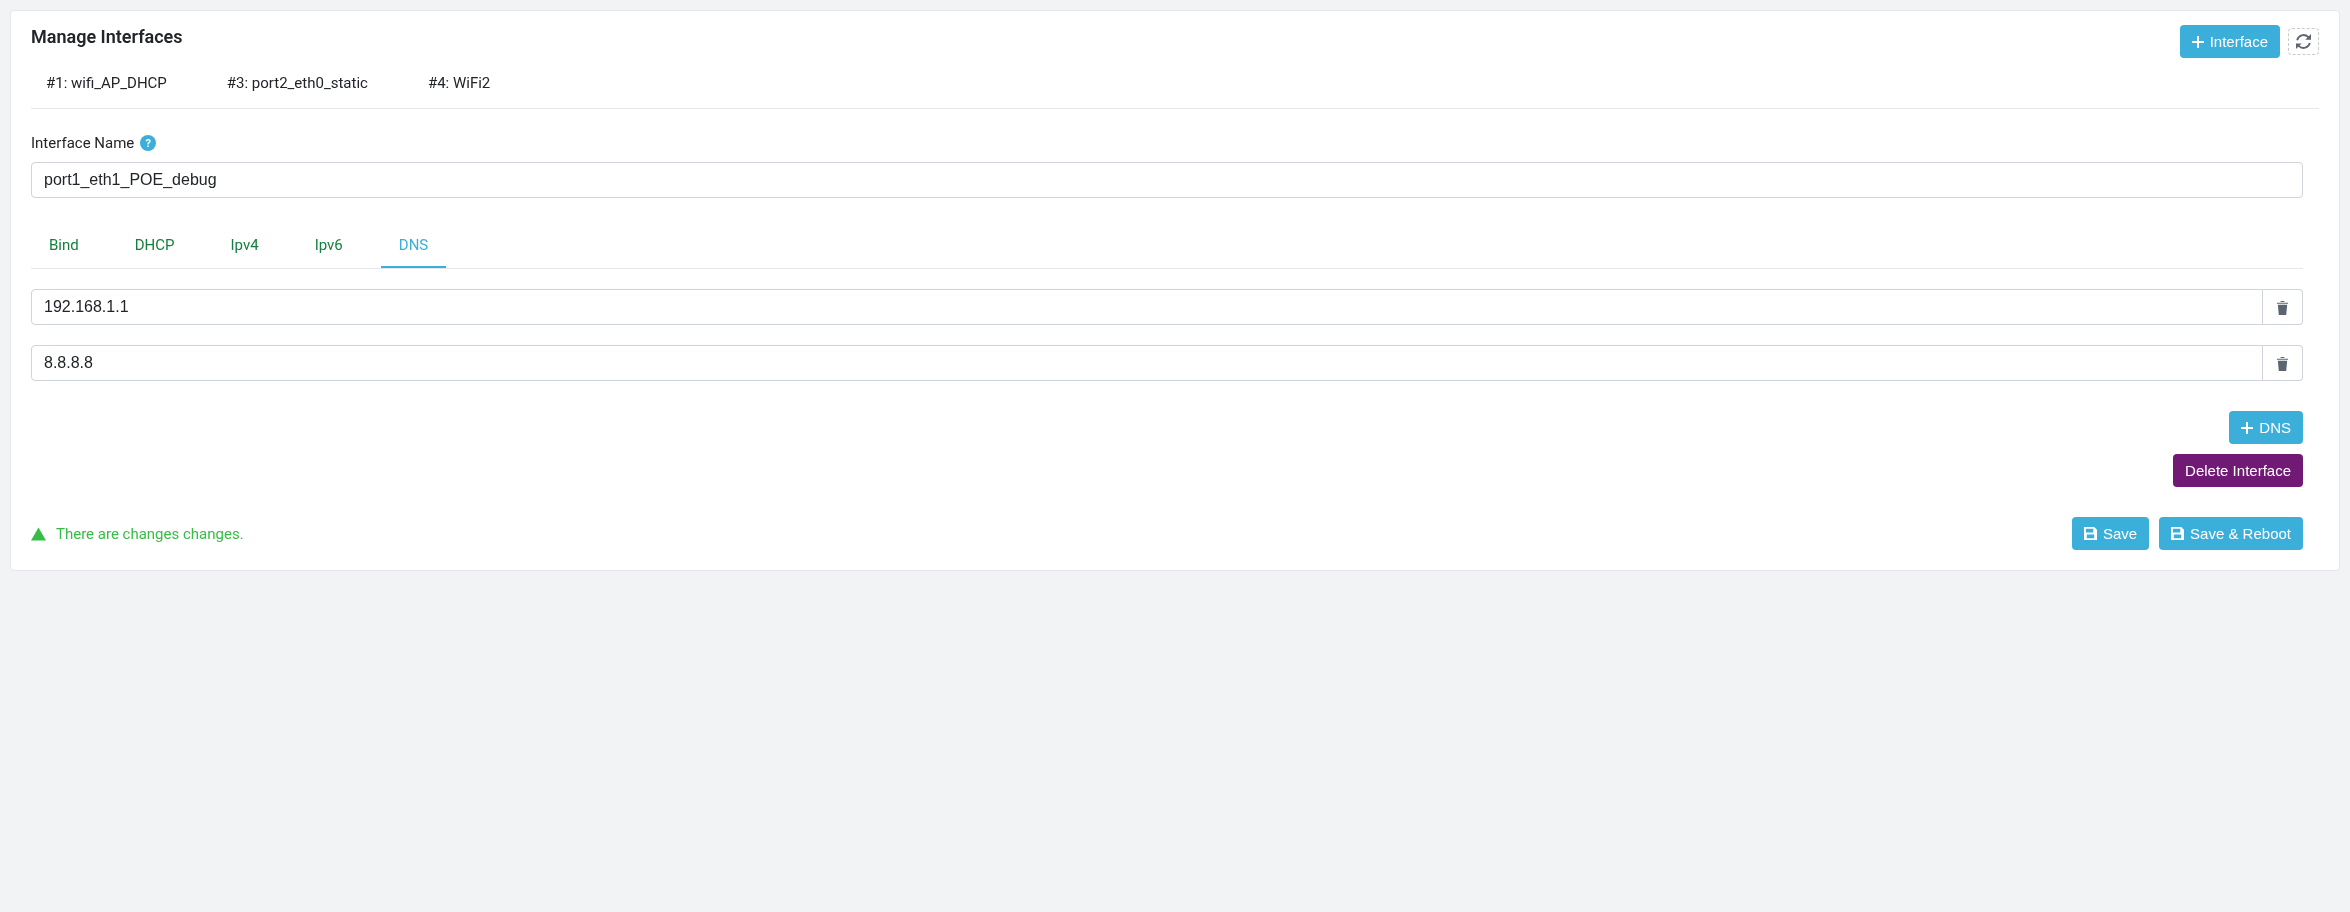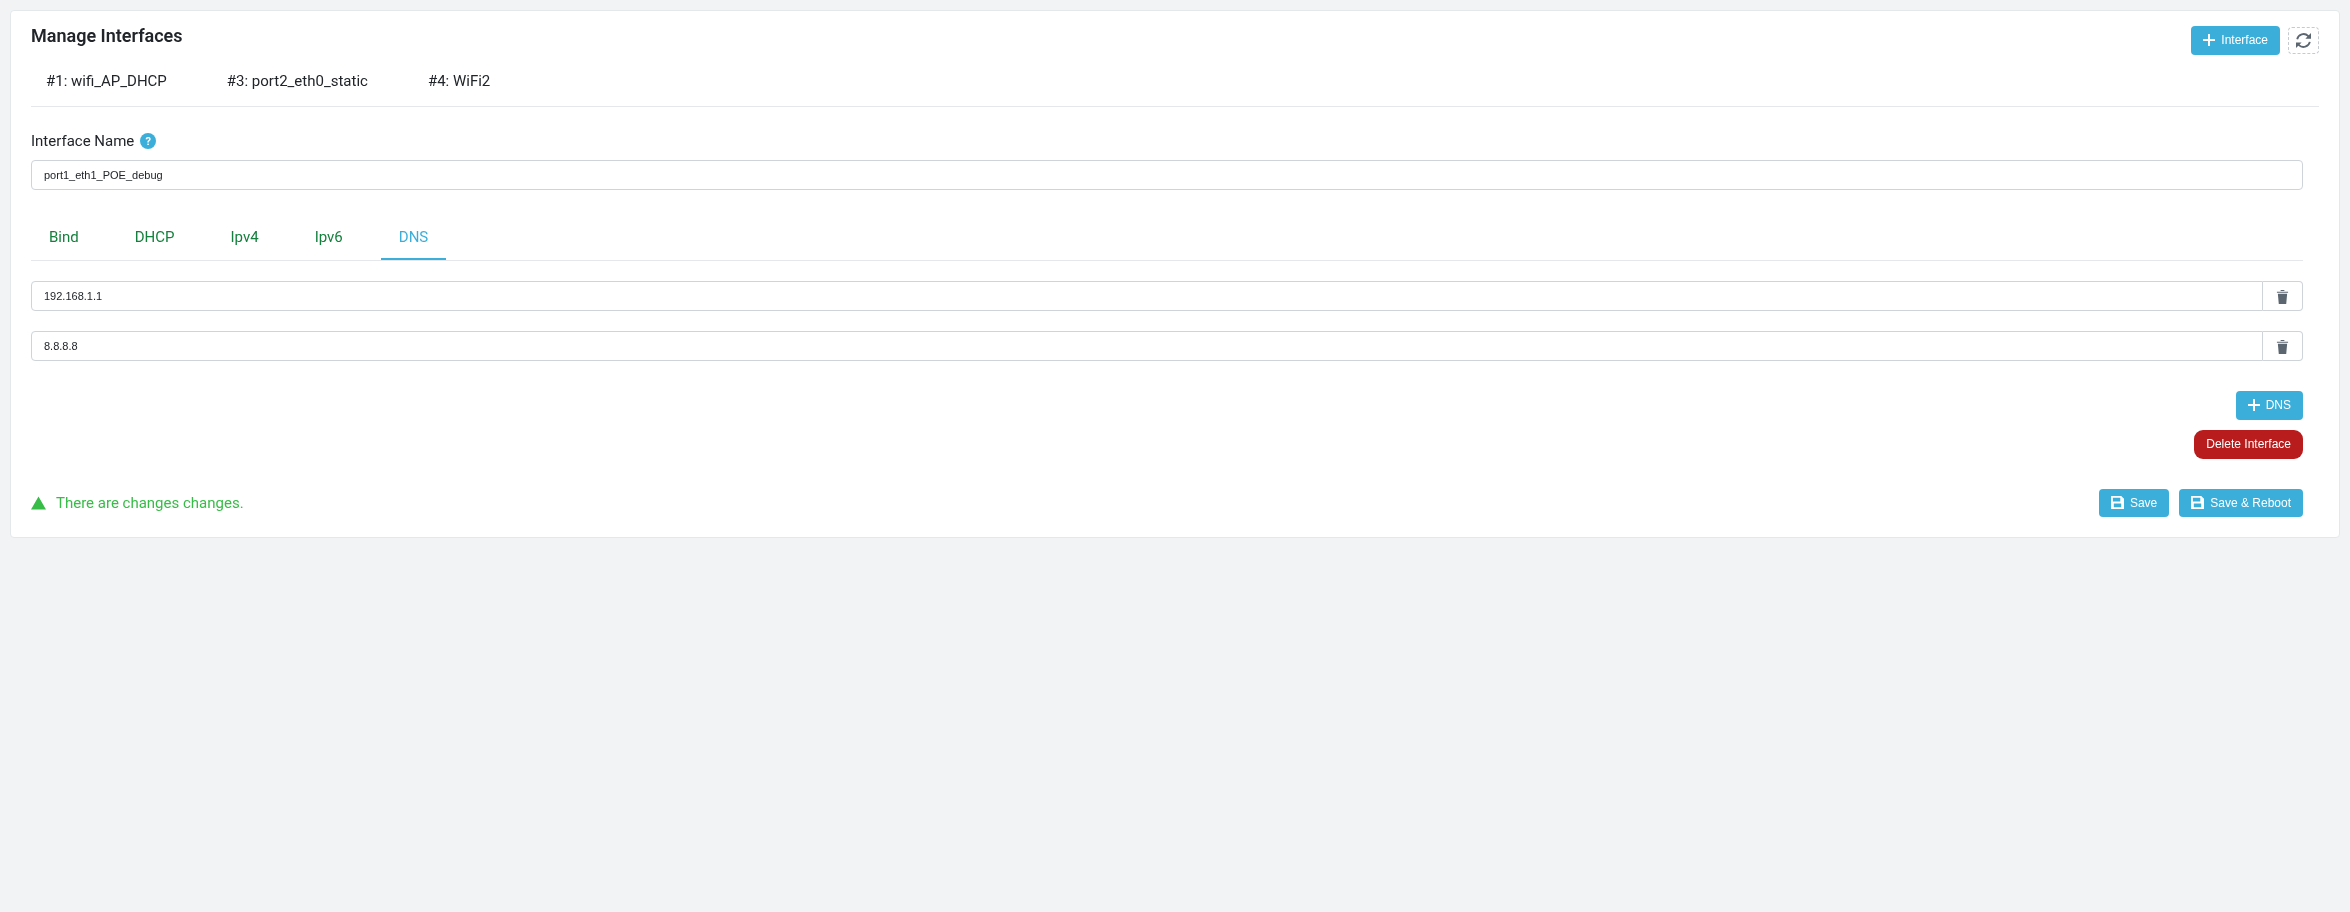--- a/index.html
+++ b/index.html
@@ -33,27 +33,27 @@
     align-items: center;
     gap: 8px;
   }
   .btn {
     display: inline-flex;
     align-items: center;
     gap: 6px;
     border: none;
     border-radius: 4px;
     padding: 6px 12px;
-    font-size: 12px;
+    font-size: 15px;
     cursor: pointer;
     line-height: 1.4;
     justify-content: flex-end;
   }
   .btn-primary { background: #3bafda; color: #fff; }
-  .btn-danger { background: #b91c1c; color: #fff; border-radius: 9px; }
+  .btn-danger { background: #701a75; color: #fff; }
   .btn-icon-only {
     background: #fff;
     border: 1px dashed #c5cbd1;
     color: #5c6670;
     padding: 5px 7px;
     border-radius: 4px;
     cursor: pointer;
     display: inline-flex;
   }
   .tabs {
@@ -89,21 +89,21 @@
     border-radius: 50%;
     background: #3bafda;
     color: #fff;
     font-size: 11px;
     font-weight: 700;
     cursor: pointer;
   }
   .form-control {
     width: 100%;
     padding: 8px 12px;
-    font-size: 11px;
+    font-size: 16px;
     border: 1px solid #ced4da;
     border-radius: 4px;
     background: #fff;
     color: #212529;
   }
   .subtabs {
     display: flex;
     gap: 20px;
     margin-top: 28px;
     border-bottom: 1px solid #e5e8eb;

